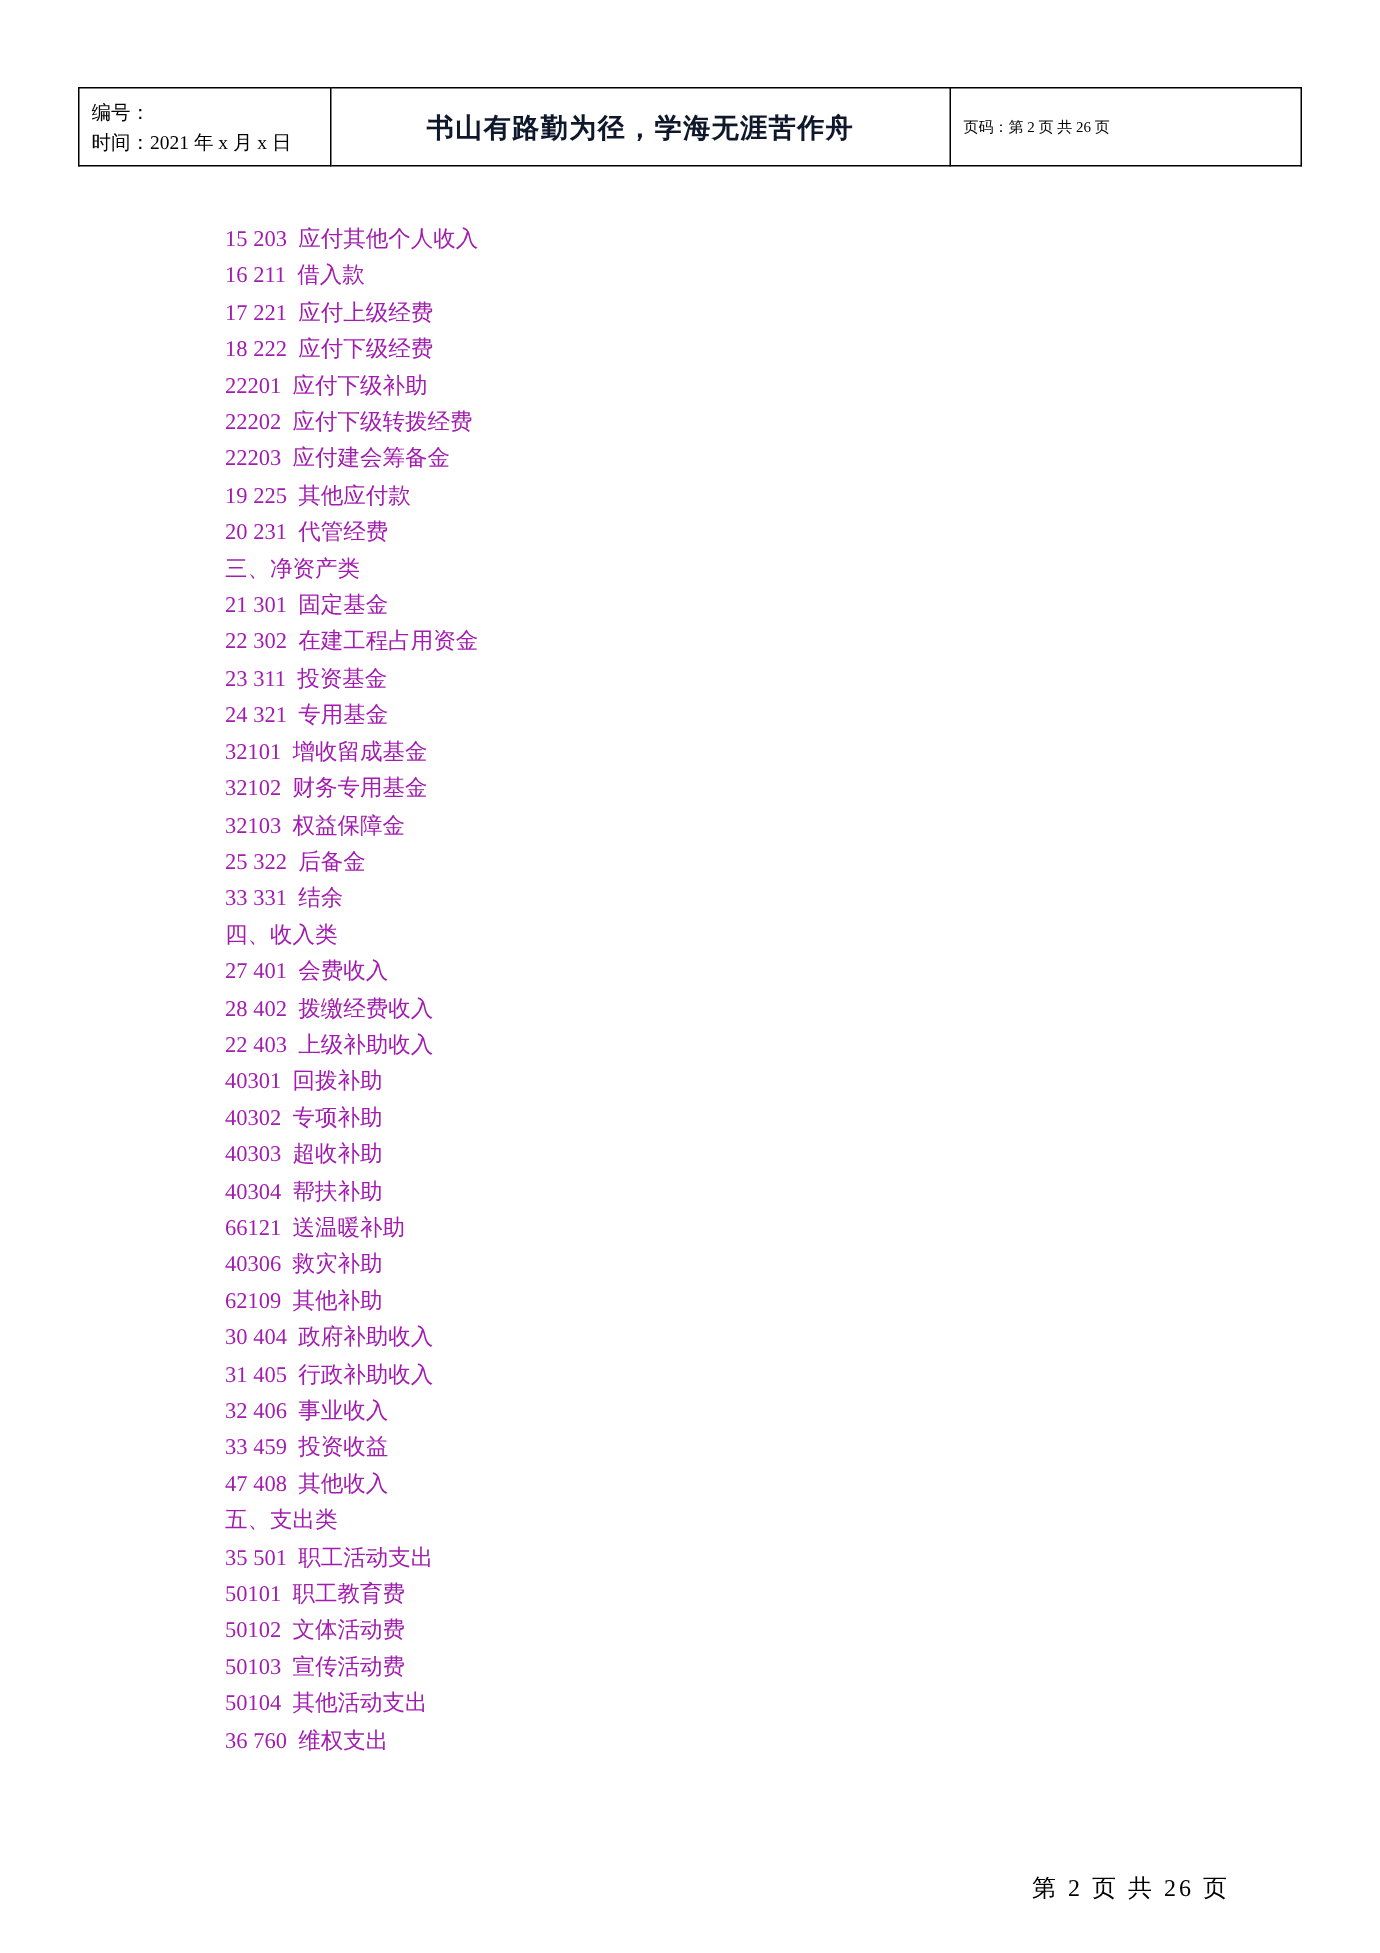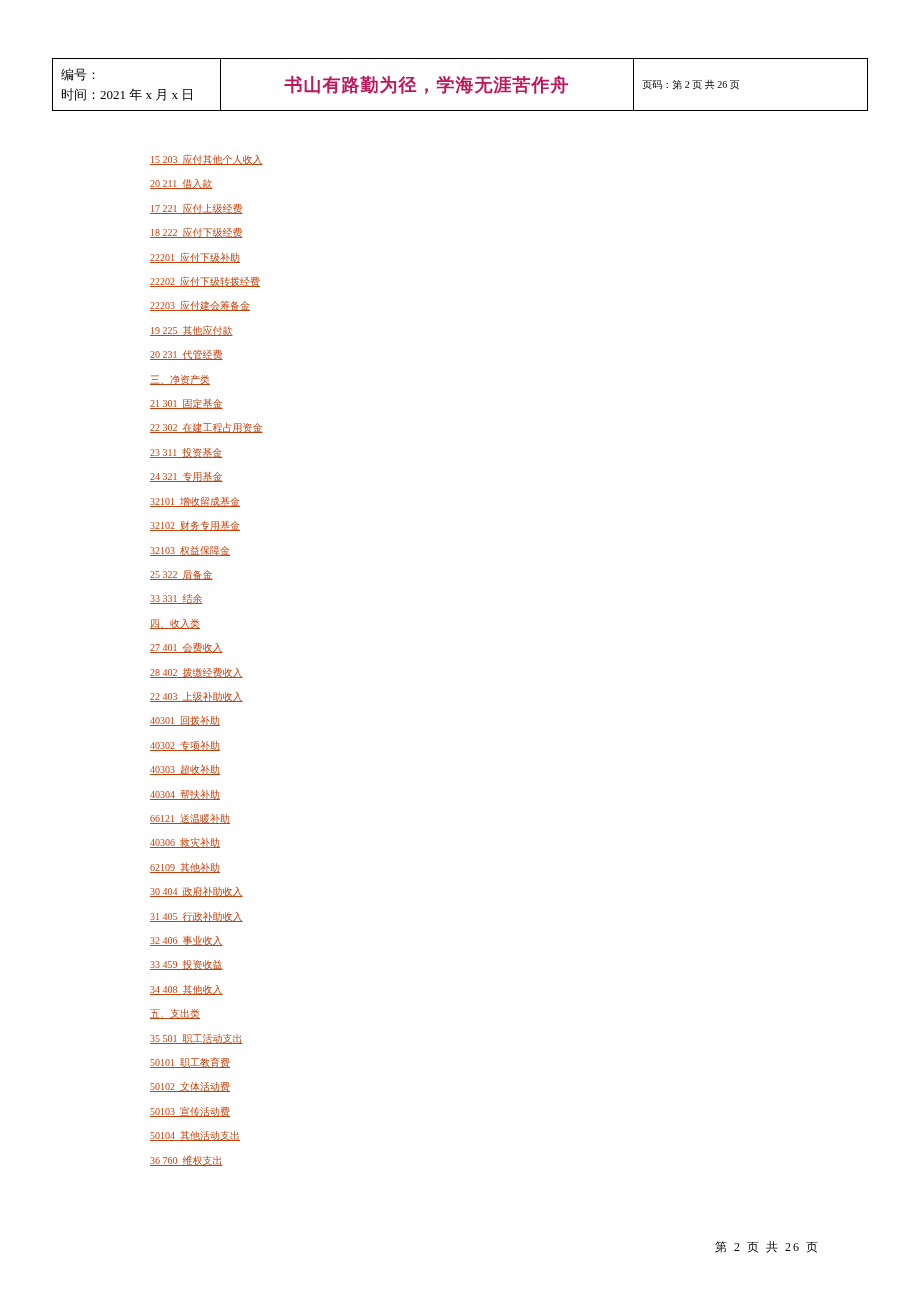--- a/index.html
+++ b/index.html
@@ -27,46 +27,45 @@
       vertical-align: middle;
     }
     .cell-left {
       width: 168px;
       font-size: 13px;
       line-height: 1.5;
     }
     .cell-center {
       width: 414px;
       text-align: center;
-      color: #be185d;
+      color: #0f172a;
       font-size: 18px;
       font-weight: bold;
       letter-spacing: 1px;
     }
     .cell-right {
       width: 234px;
       font-size: 10px;
     }
     .content {
       position: absolute;
       top: 148px;
       left: 150px;
-      font-size: 10px;
+      font-size: 15px;
       line-height: 24.4px;
-      color: #c2410c;
-      text-decoration: underline;
+      color: #a21caf;
     }
     .content div {
       white-space: pre;
     }
     .footer {
       position: absolute;
-      bottom: 46px;
+      bottom: 32px;
       right: 100px;
-      font-size: 12px;
+      font-size: 16px;
       letter-spacing: 2px;
     }
   </style>
 </head>
 <body>
 
 <table class="header-table">
   <tbody>
       <tr>
     <td class="cell-left">
@@ -78,21 +77,21 @@
     </td>
     <td class="cell-right">
       <span>页码：第 2 页  共 26 页</span>
     </td>
   </tr>
 </tbody>
   </table>
 
 <div class="content">
     <div>15 203  应付其他个人收入</div>
-    <div>20 211  借入款</div>
+    <div>16 211  借入款</div>
     <div>17 221  应付上级经费</div>
     <div>18 222  应付下级经费</div>
     <div>22201  应付下级补助</div>
     <div>22202  应付下级转拨经费</div>
     <div>22203  应付建会筹备金</div>
     <div>19 225  其他应付款</div>
     <div>20 231  代管经费</div>
     <div>三、净资产类</div>
     <div>21 301  固定基金</div>
     <div>22 302  在建工程占用资金</div>
@@ -111,21 +110,21 @@
     <div>40302  专项补助</div>
     <div>40303  超收补助</div>
     <div>40304  帮扶补助</div>
     <div>66121  送温暖补助</div>
     <div>40306  救灾补助</div>
     <div>62109  其他补助</div>
     <div>30 404  政府补助收入</div>
     <div>31 405  行政补助收入</div>
     <div>32 406  事业收入</div>
     <div>33 459  投资收益</div>
-    <div>34 408  其他收入</div>
+    <div>47 408  其他收入</div>
     <div>五、支出类</div>
     <div>35 501  职工活动支出</div>
     <div>50101  职工教育费</div>
     <div>50102  文体活动费</div>
     <div>50103  宣传活动费</div>
     <div>50104  其他活动支出</div>
     <div>36 760  维权支出</div>
   </div>
 
 <div class="footer">第 2 页 共 26 页</div>

